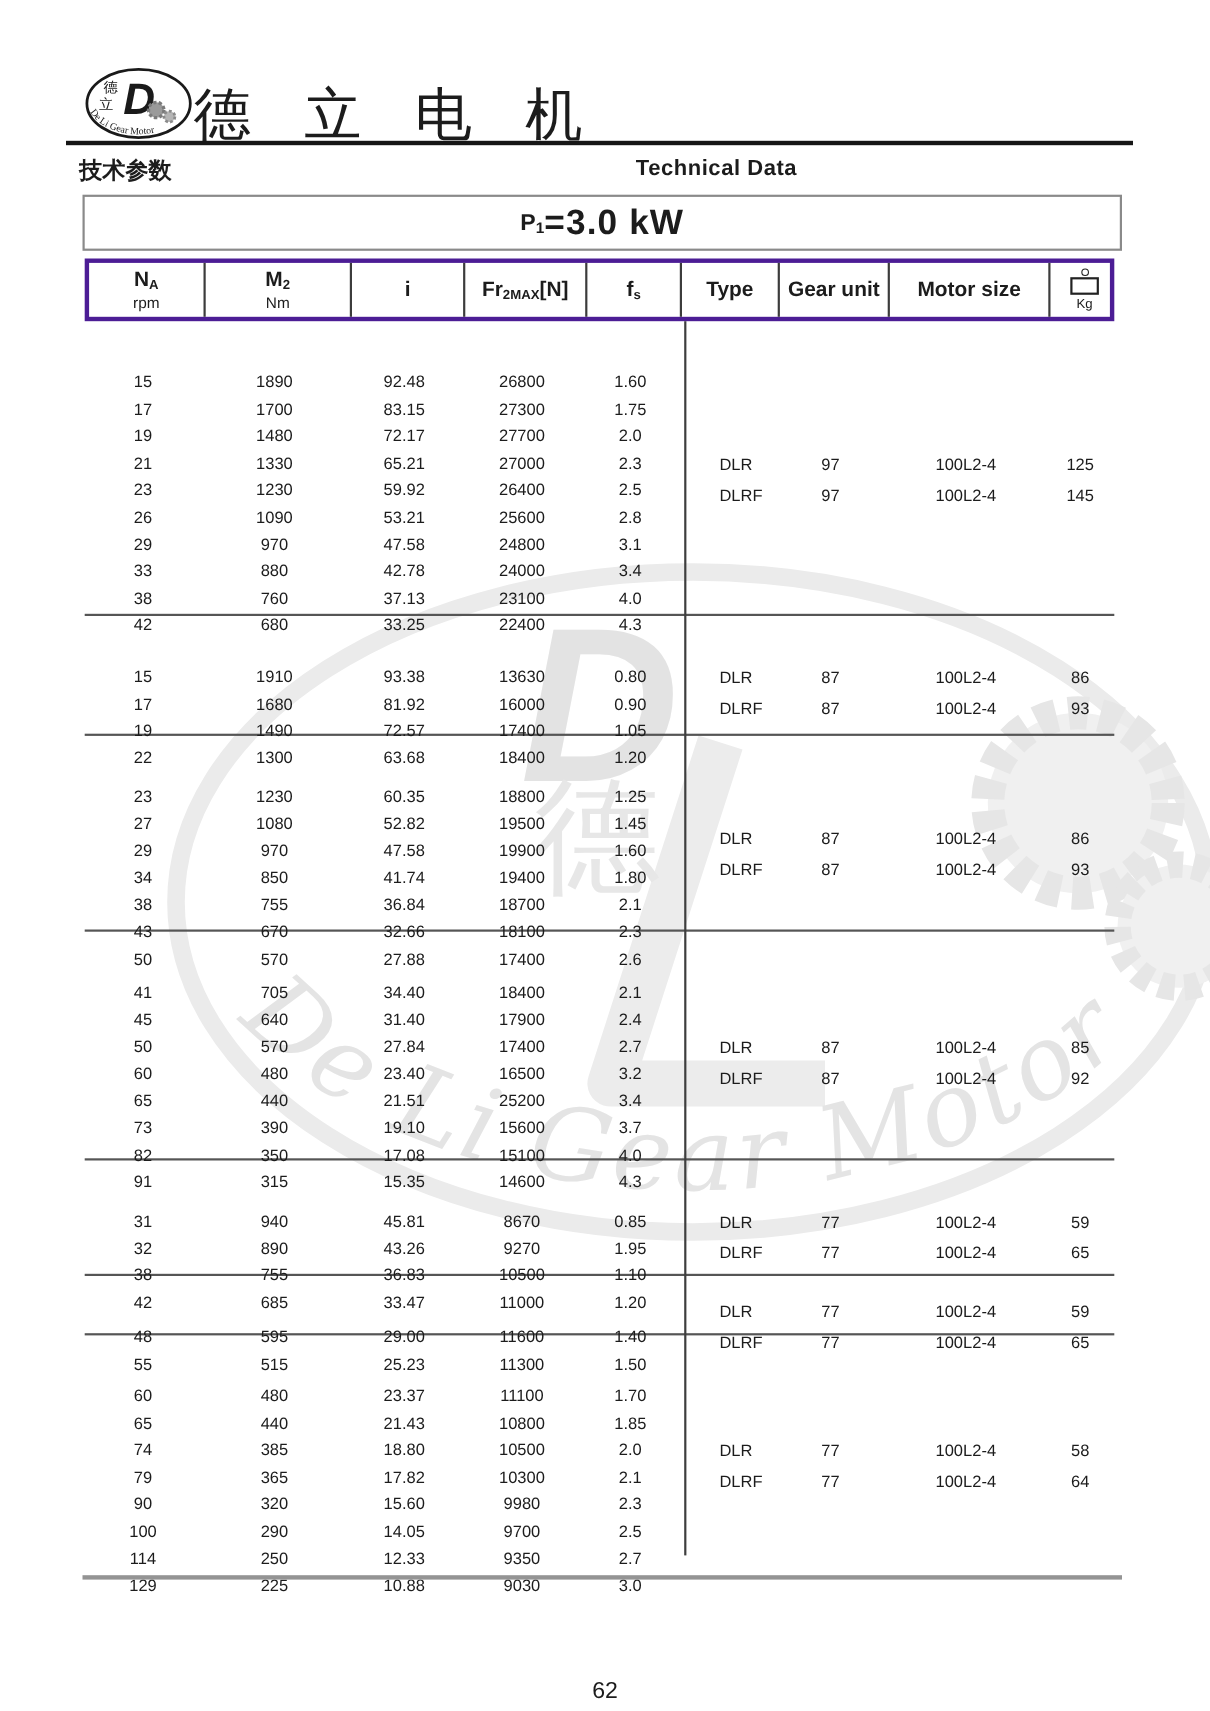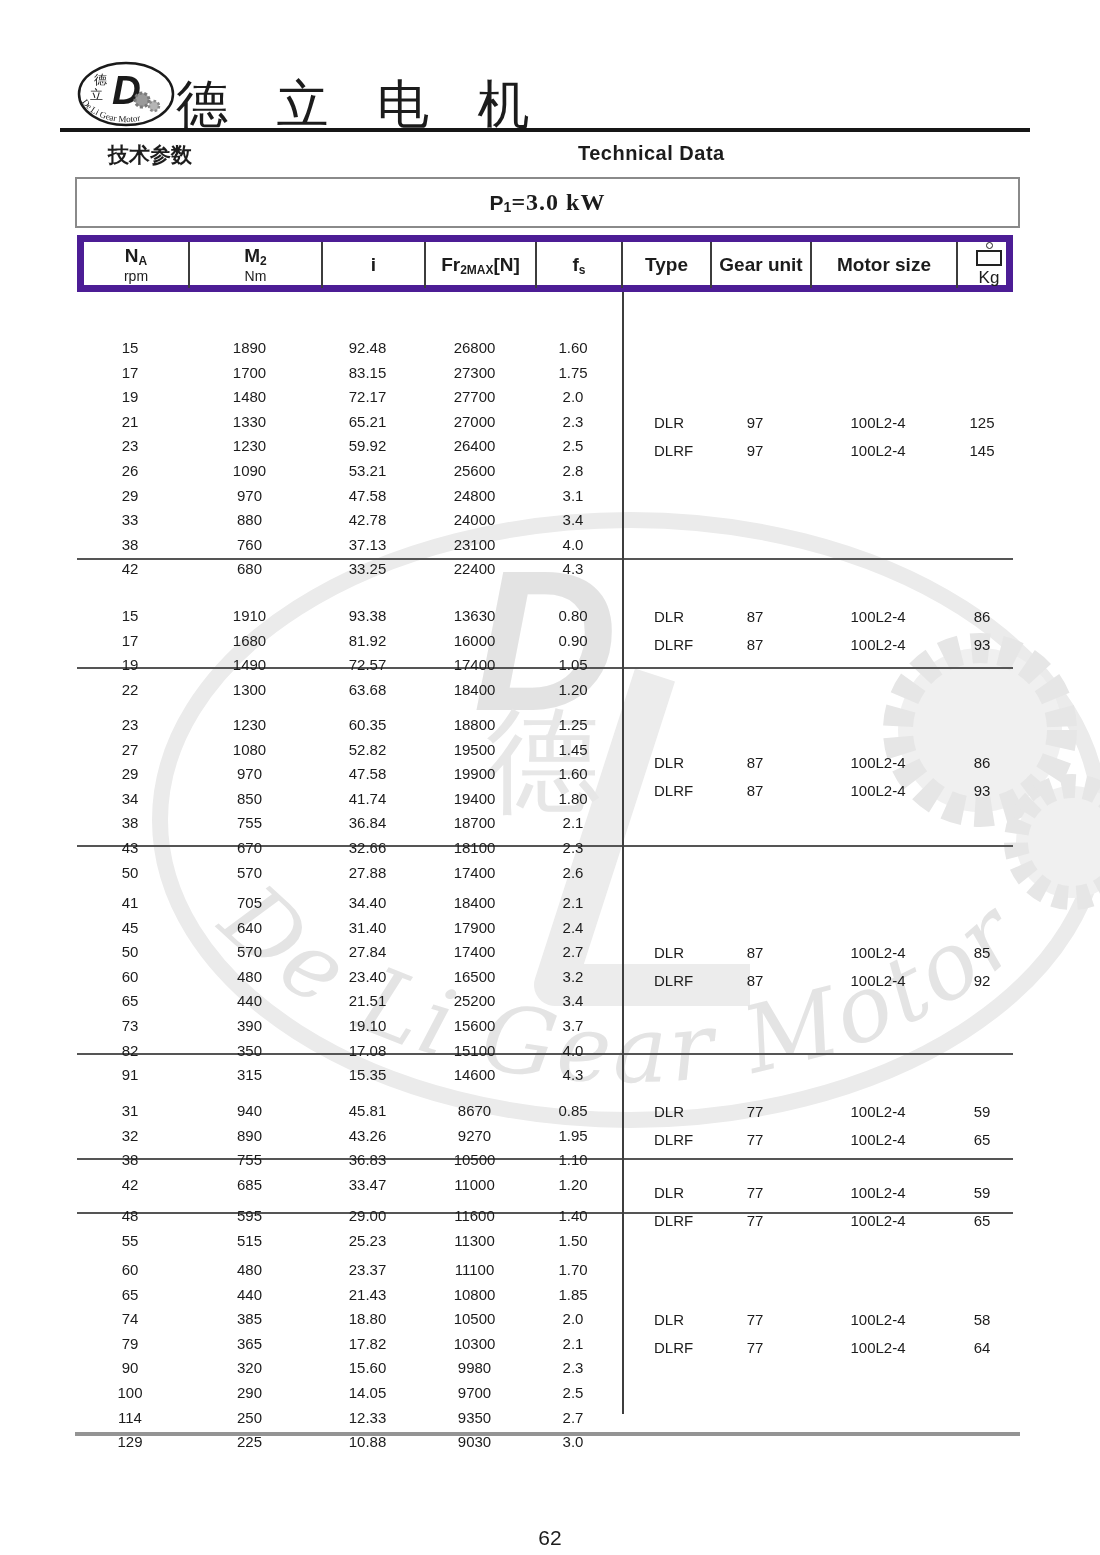--- a/index.html
+++ b/index.html
@@ -7,42 +7,42 @@
   .page { position:relative; width:1100px; height:1555px; background:#ffffff; overflow:hidden; }
 
   
   .watermark { position:absolute; left:110px; top:480px; width:1080px; height:720px; pointer-events:none; }
 
   
   .logo { position:absolute; left:74px; top:56px; }
   .brand { position:absolute; left:176px; top:70px; font-size:52px; font-weight:normal;
            font-family:"DejaVu Serif", serif; letter-spacing:16px; white-space:nowrap; }
   .rule-top { position:absolute; left:60px; top:128px; width:970px; height:4px; background:#161616; }
-  .sec-cn { position:absolute; left:72px; top:141px; font-size:21px; font-weight:bold;margin-left:36px; }
+  .sec-cn { position:absolute; left:72px; top:141px; font-size:21px; font-weight:bold; }
   .sec-en { position:absolute; left:578px; top:142px; font-size:20px; font-weight:bold; letter-spacing:0.5px; }
 
   .title-box { position:absolute; left:75px; top:177px; width:945px; height:51px;
                border:2px solid #8a8a8a; display:flex; align-items:center; justify-content:center; background:transparent; }
   .p-prefix { font-size:21px; font-weight:bold; }
   .p-sub { font-size:14px; font-weight:bold; position:relative; top:4px; }
-  .p-value { font-size:24px; font-weight:bold; letter-spacing:1px;font-family:Liberation Serif, serif; }
+  .p-value { font-size:32px; font-weight:bold; letter-spacing:1px; }
 
   
   .thead { position:absolute; left:77px; top:235px; width:936px; height:57px;
            display:grid; grid-template-columns:106px 133px 103px 111px 86px 89px 100px 146px 62px;
-           border:7px solid #4c1d95; }
+           border:4px solid #4c1d95; }
   .hcell { border-right:2px solid #3c3c3c; display:flex; flex-direction:column;
            align-items:center; justify-content:center; line-height:1.15; }
   .hcell:last-child { border-right:none; }
   .hmain { font-size:19px; font-weight:bold; white-space:nowrap; }
   .hsub { font-size:12px; font-weight:bold; position:relative; top:3px; }
   .hunit { font-size:14px; margin-top:1px; }
   .w-knob { width:7px; height:7px; border:1.5px solid #222; border-radius:50%; margin:0 auto 1px auto; }
   .w-box { width:26px; height:16px; border:2px solid #222; margin:0 auto; }
-  .kg-label { font-size:17px; margin-top:2px; }
+  .kg-label { font-size:12px; margin-top:2px; }
 
   
   .tbody { position:absolute; left:77px; top:292px; width:936px; }
   .vline { position:absolute; left:622px; top:292px; width:2px; height:1122px; background:#3e3e3e; }
   .group { display:grid; grid-template-columns:106px 133px 103px 111px 86px 89px 100px 146px 62px;
            border-top:2px solid #555; }
   .group:first-child { border-top:none; }
   .g1 { height:266px; } .g2 { height:109px; } .g3 { height:178px; } .g4 { height:208px; }
   .g5 { height:105px; } .g6 { height:54px; }  .g7 { height:222px; }
   .ncol { display:flex; flex-direction:column; justify-content:center; align-items:center;margin-top:44px; }

